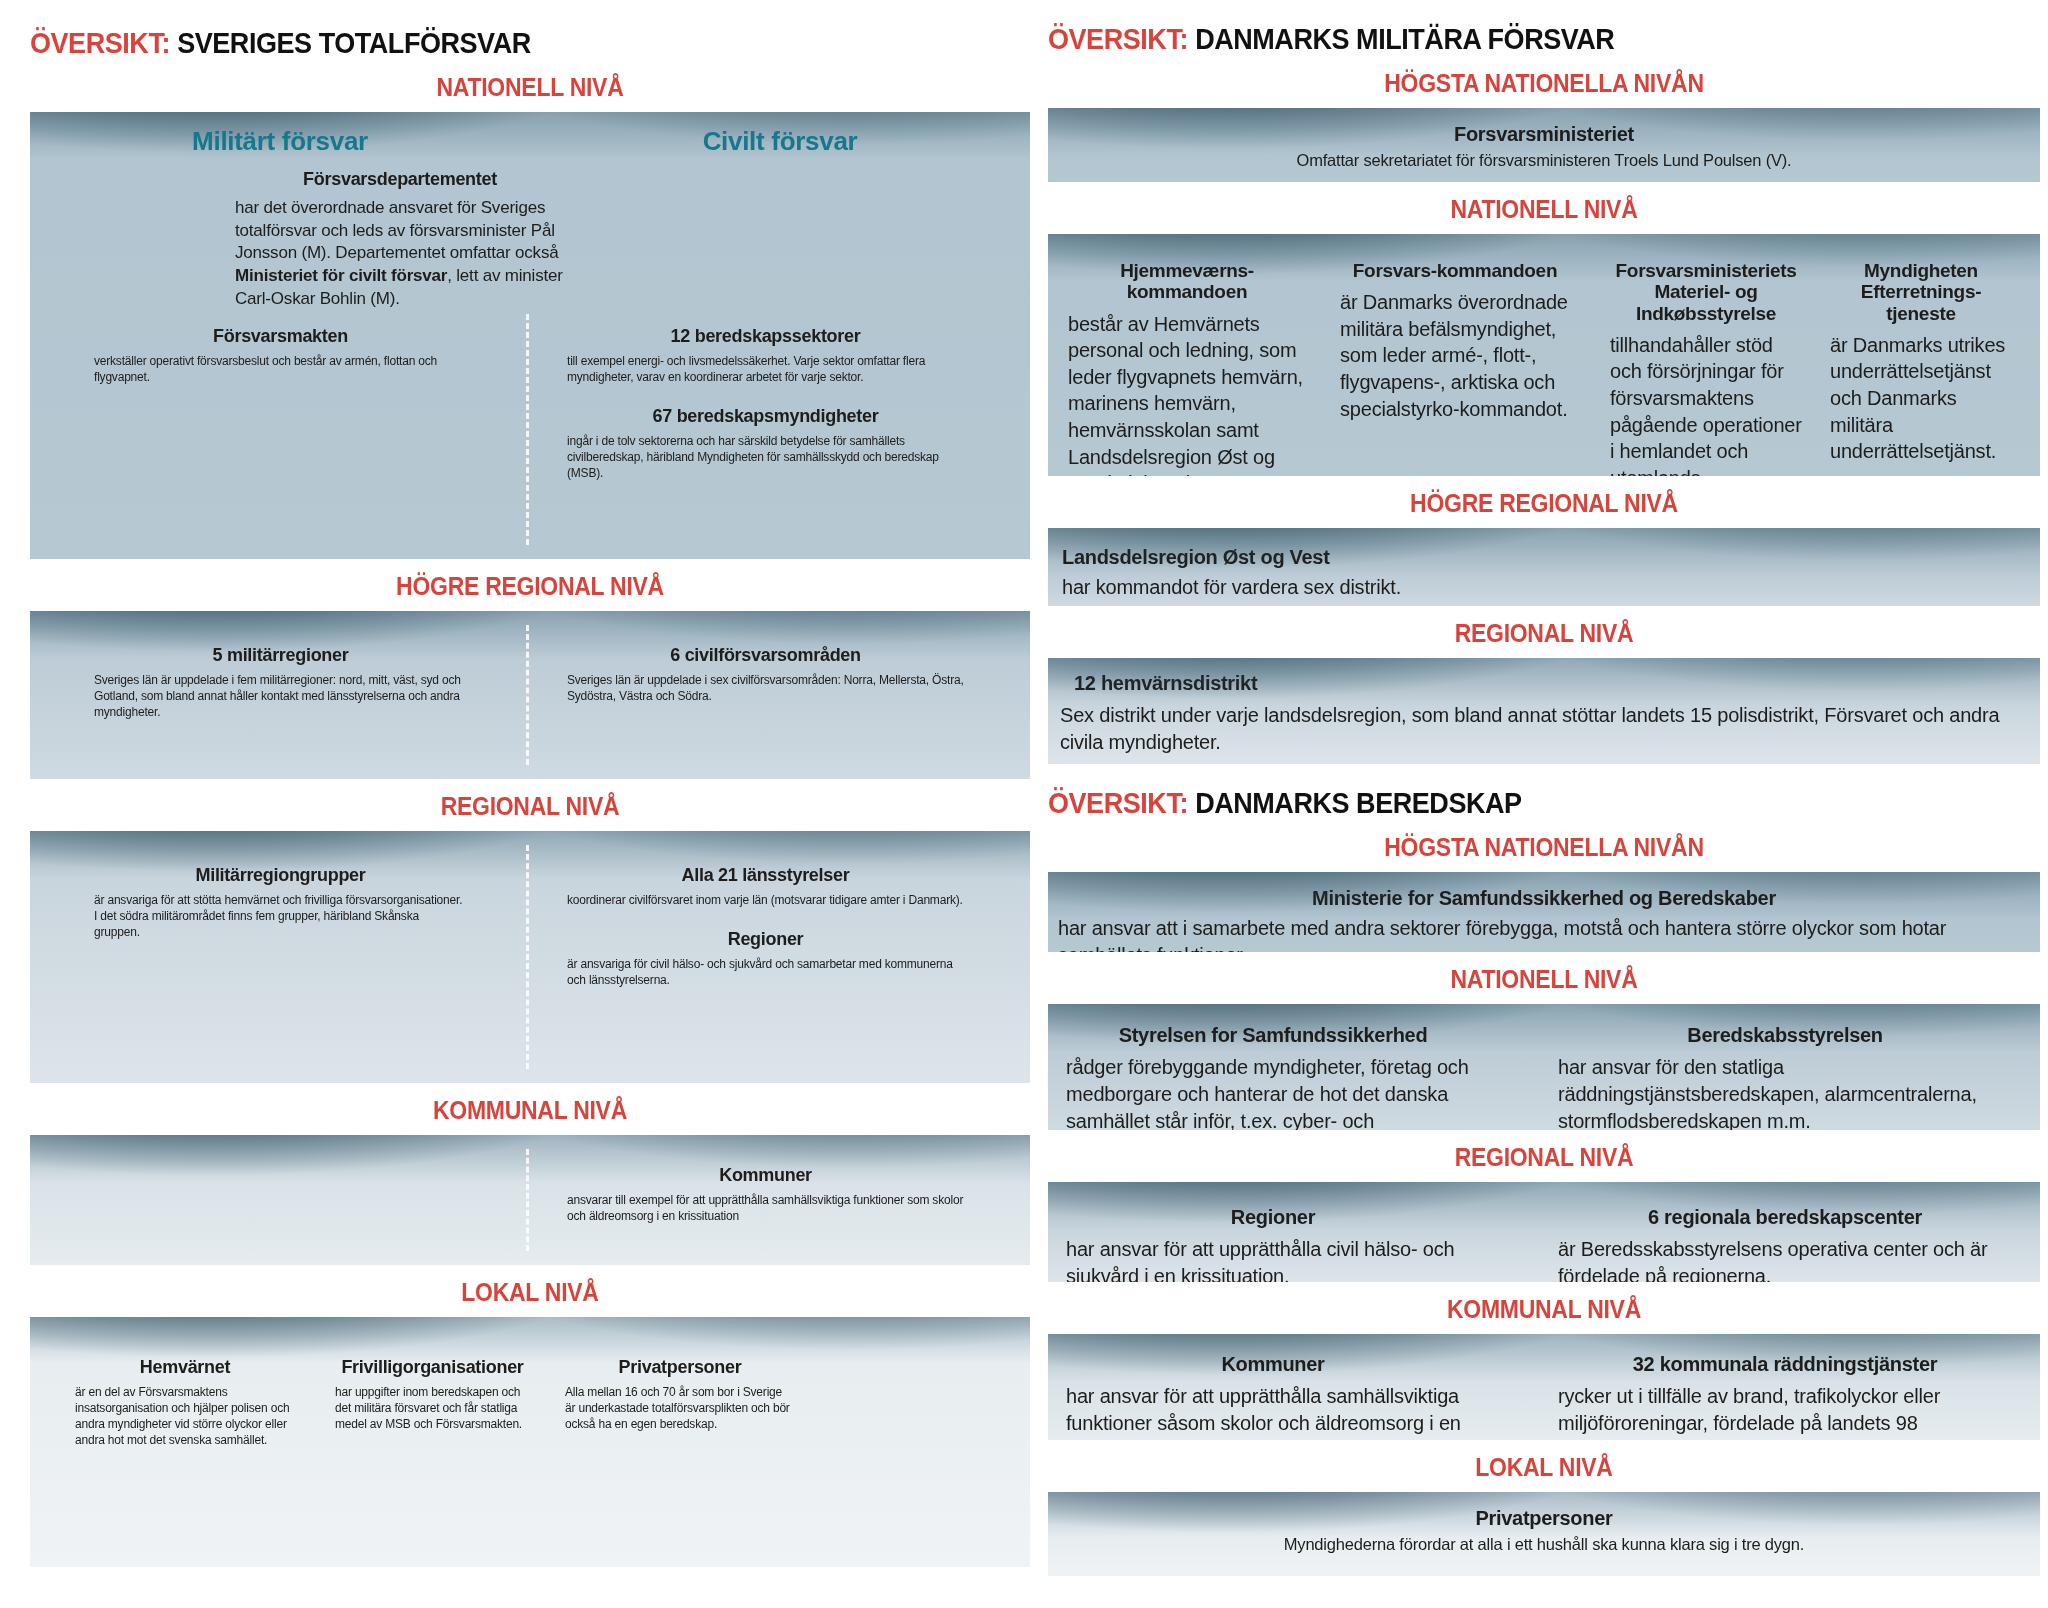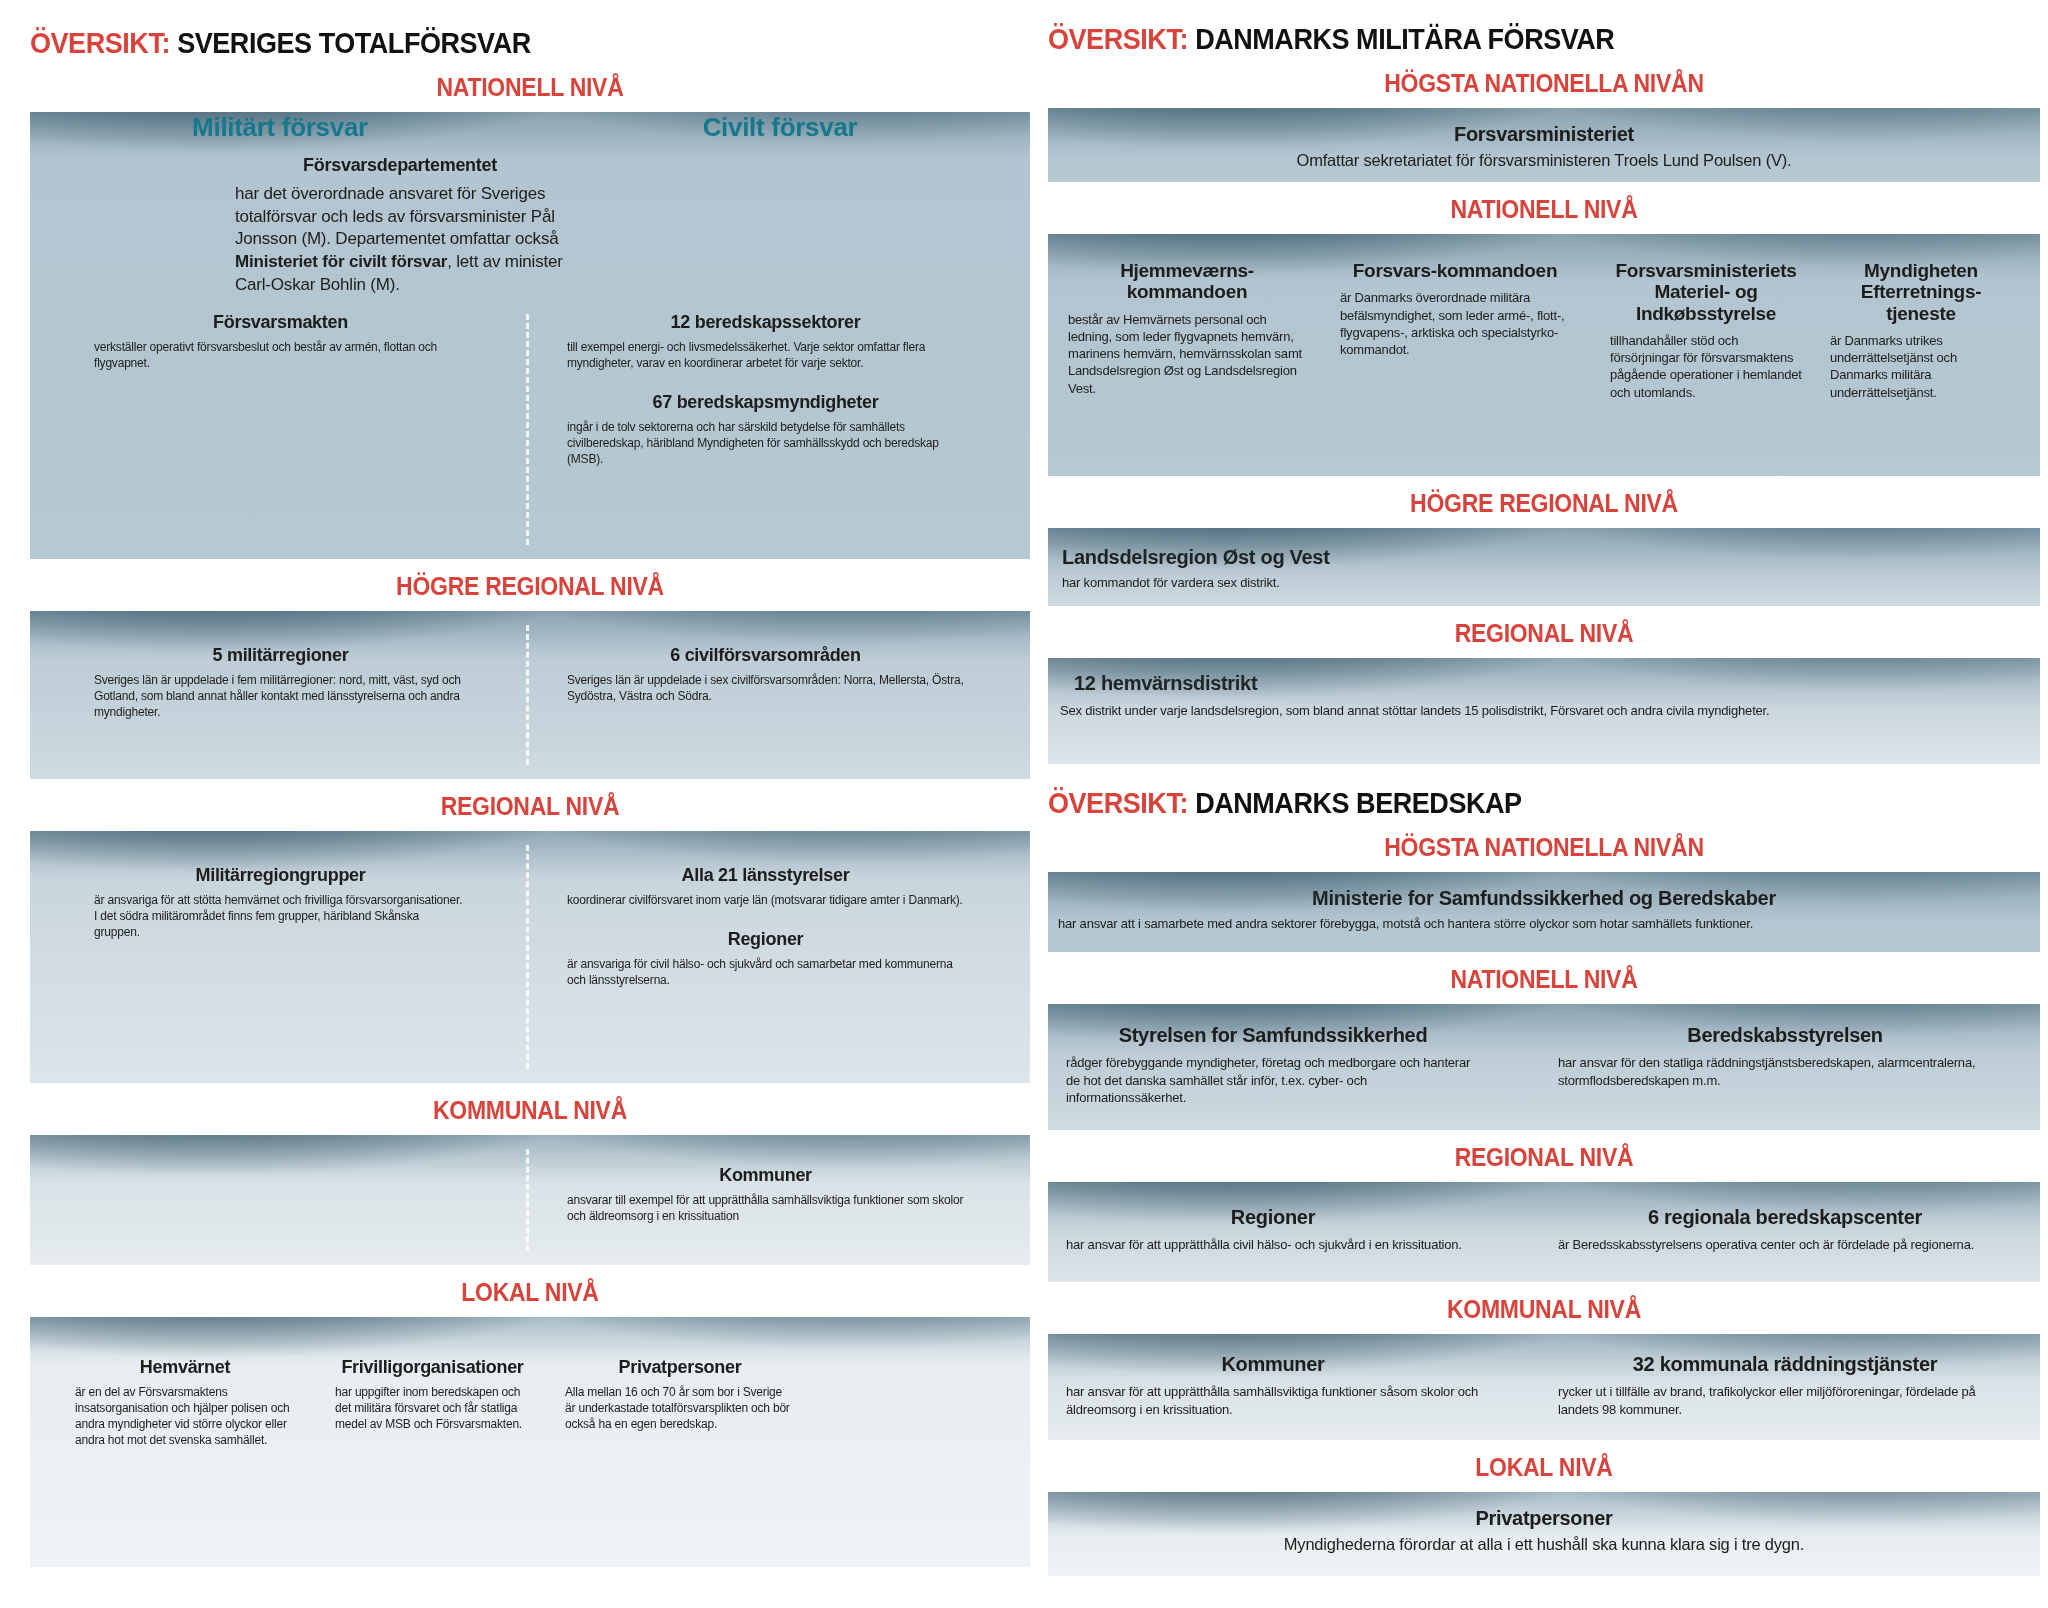--- a/index.html
+++ b/index.html
@@ -47,21 +47,21 @@
   h3{
     margin:0 0 8px 0;font-size:18px;font-weight:700;letter-spacing:-0.3px;
     text-align:center;line-height:1.12;
   }
   p{
     margin:0;font-size:12px;line-height:1.33;letter-spacing:-0.2px;
   }
 
   
   .box-se-national{height:447px;}
-  .teal-row{display:flex;position:relative;z-index:1;}
+  .teal-row{display:flex;padding-top:14px;position:relative;z-index:1;}
   .teal-row .half{flex:1;text-align:center;font-size:26px;font-weight:700;color:var(--teal);letter-spacing:-0.3px;}
   .dept{width:330px;margin:12px 0 0 205px;position:relative;z-index:1;}
   .dept p{font-size:17px;}
   .se-cols{display:flex;margin-top:16px;position:relative;z-index:1;}
   .se-left{width:497px;box-sizing:border-box;padding:0 60px 0 64px;}
   .se-right{width:503px;box-sizing:border-box;padding:0 66px 0 40px;}
   .stack-gap{margin-top:20px;}
   .v-divider{
     position:absolute;left:496px;top:14px;bottom:14px;width:0;
     border-left:3px dashed rgba(255,255,255,0.85);z-index:2;
@@ -77,21 +77,21 @@
   .box-se-kom .split{padding-top:30px;}
 
   .box-se-lokal{height:250px;}
   .lokal-row{display:flex;padding:40px 0 0 45px;position:relative;z-index:1;}
   .lokal-col1{width:220px;margin-right:40px;}
   .lokal-col2{width:195px;margin-right:35px;}
   .lokal-col3{width:230px;}
 
   
   .col-denmark h3{font-size:20px;}
-  .col-denmark p{font-size:13px;letter-spacing:-0.2px;}
+  .col-denmark p{font-size:20px;letter-spacing:-0.2px;}
 
   .box-dk-minister{height:74px;padding-top:15px;box-sizing:border-box;}
   .box-dk-minister h3{margin-bottom:5px;}
   .box-dk-minister p{text-align:center;font-size:16.5px;}
 
   .box-dk-national{height:242px;}
   .dk-cols{display:flex;padding:26px 6px 0 8px;position:relative;z-index:1;}
   .dk-cols h3{font-size:19px;}
   .dk-col1{width:272px;box-sizing:border-box;padding:0 22px 0 12px;}
   .dk-col2{width:268px;box-sizing:border-box;padding:0 26px 0 12px;}

